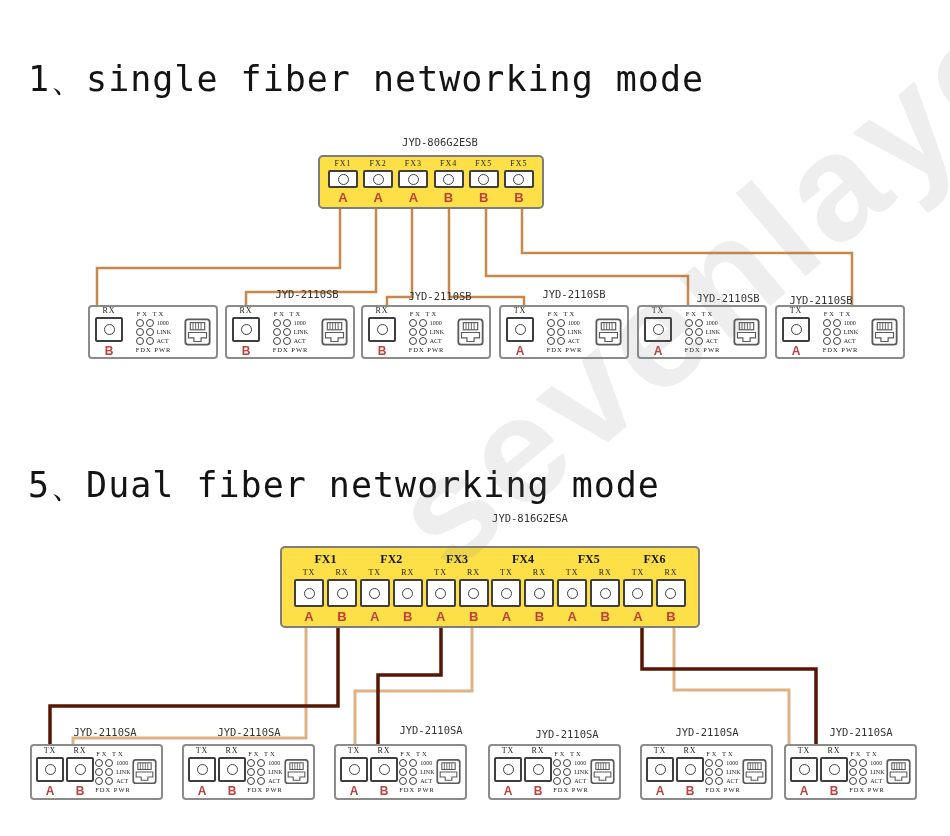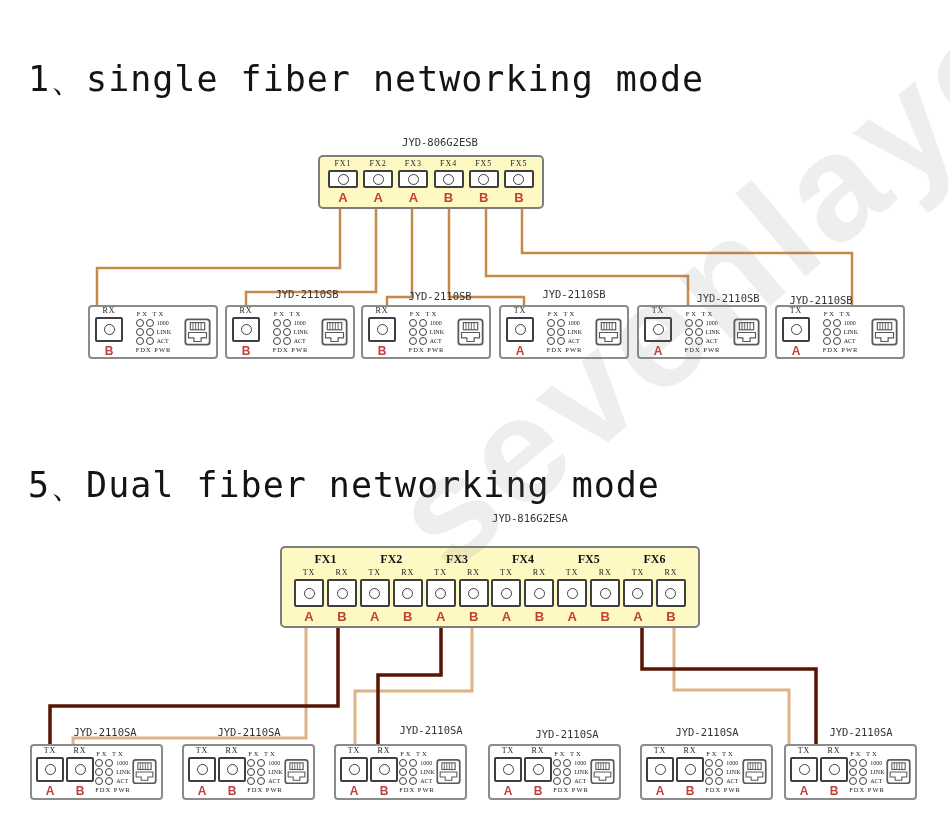--- a/index.html
+++ b/index.html
@@ -7,21 +7,21 @@
          font-family:"Liberation Sans",sans-serif;}
   .title{position:absolute;font-family:"DejaVu Sans Mono",monospace;font-size:35px;color:#141414;
          letter-spacing:1px;white-space:nowrap;z-index:2;}
   .model{position:absolute;font-family:"DejaVu Sans Mono",monospace;font-size:10.5px;color:#333;
          white-space:nowrap;transform:translateX(-50%);z-index:2;}
   .wires{position:absolute;left:0;top:0;z-index:1;}
   .watermark{position:absolute;left:360px;top:470px;font:bold 150px "Liberation Sans",sans-serif;
          color:rgba(125,125,125,0.13);transform:rotate(-40deg);transform-origin:0 0;
          letter-spacing:6px;white-space:nowrap;z-index:4;pointer-events:none;}
   
-  .hub{position:absolute;background:#fef9c3;border:2px solid #7d7d7d;border-radius:5px;
+  .hub{position:absolute;background:#fde047;border:2px solid #7d7d7d;border-radius:5px;
        box-sizing:border-box;display:flex;justify-content:space-between;z-index:2;}
   .hub1{left:318px;top:155px;width:226px;height:54px;padding:3px 8px 2px;}
   .hub2{left:280px;top:546px;width:420px;height:82px;padding:4px 12px 2px;}
   .hubport,.portcol,.fxport{display:flex;flex-direction:column;align-items:center;line-height:1;}
   .plabel{font-family:"Liberation Serif",serif;font-size:8px;color:#1c1c1c;margin-bottom:2px;
           letter-spacing:1px;}
   .psq{width:24px;height:21px;border:2px solid #3f3f3f;border-radius:2px;background:#fff;
        display:flex;align-items:center;justify-content:center;}
   .hub1 .psq{width:26px;height:23px;}
   .hub2 .psq{width:26px;height:24px;}

